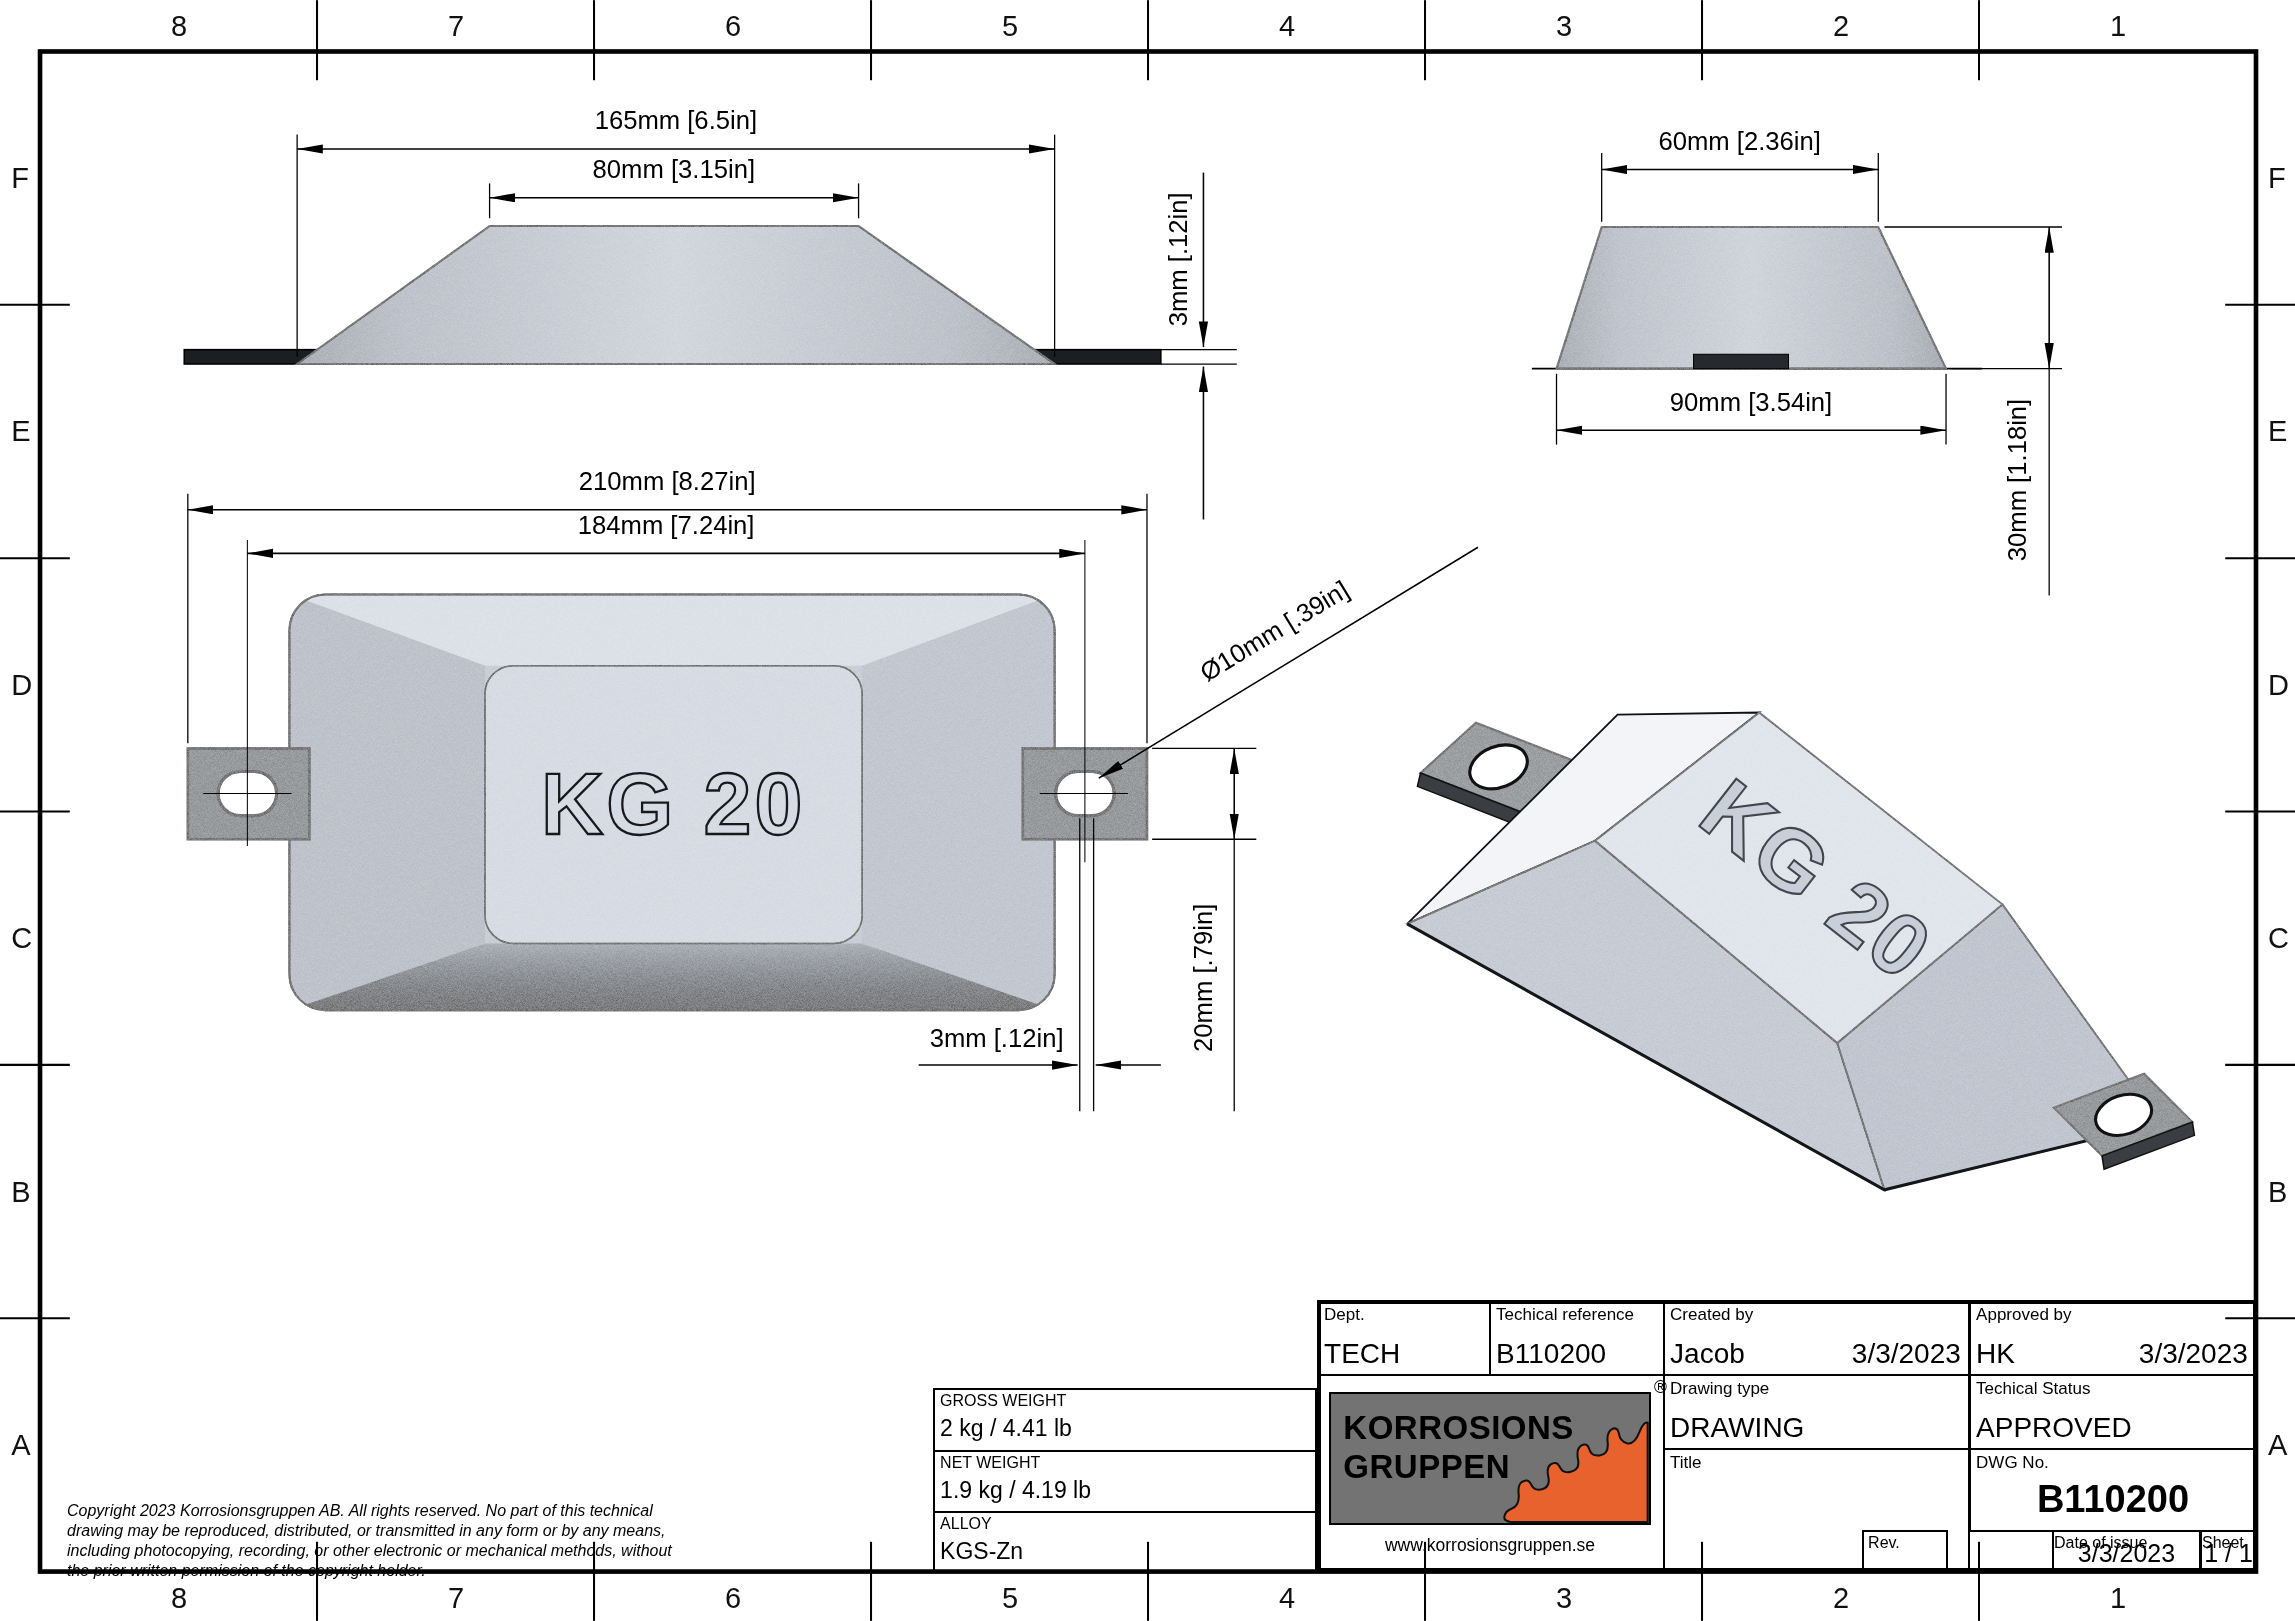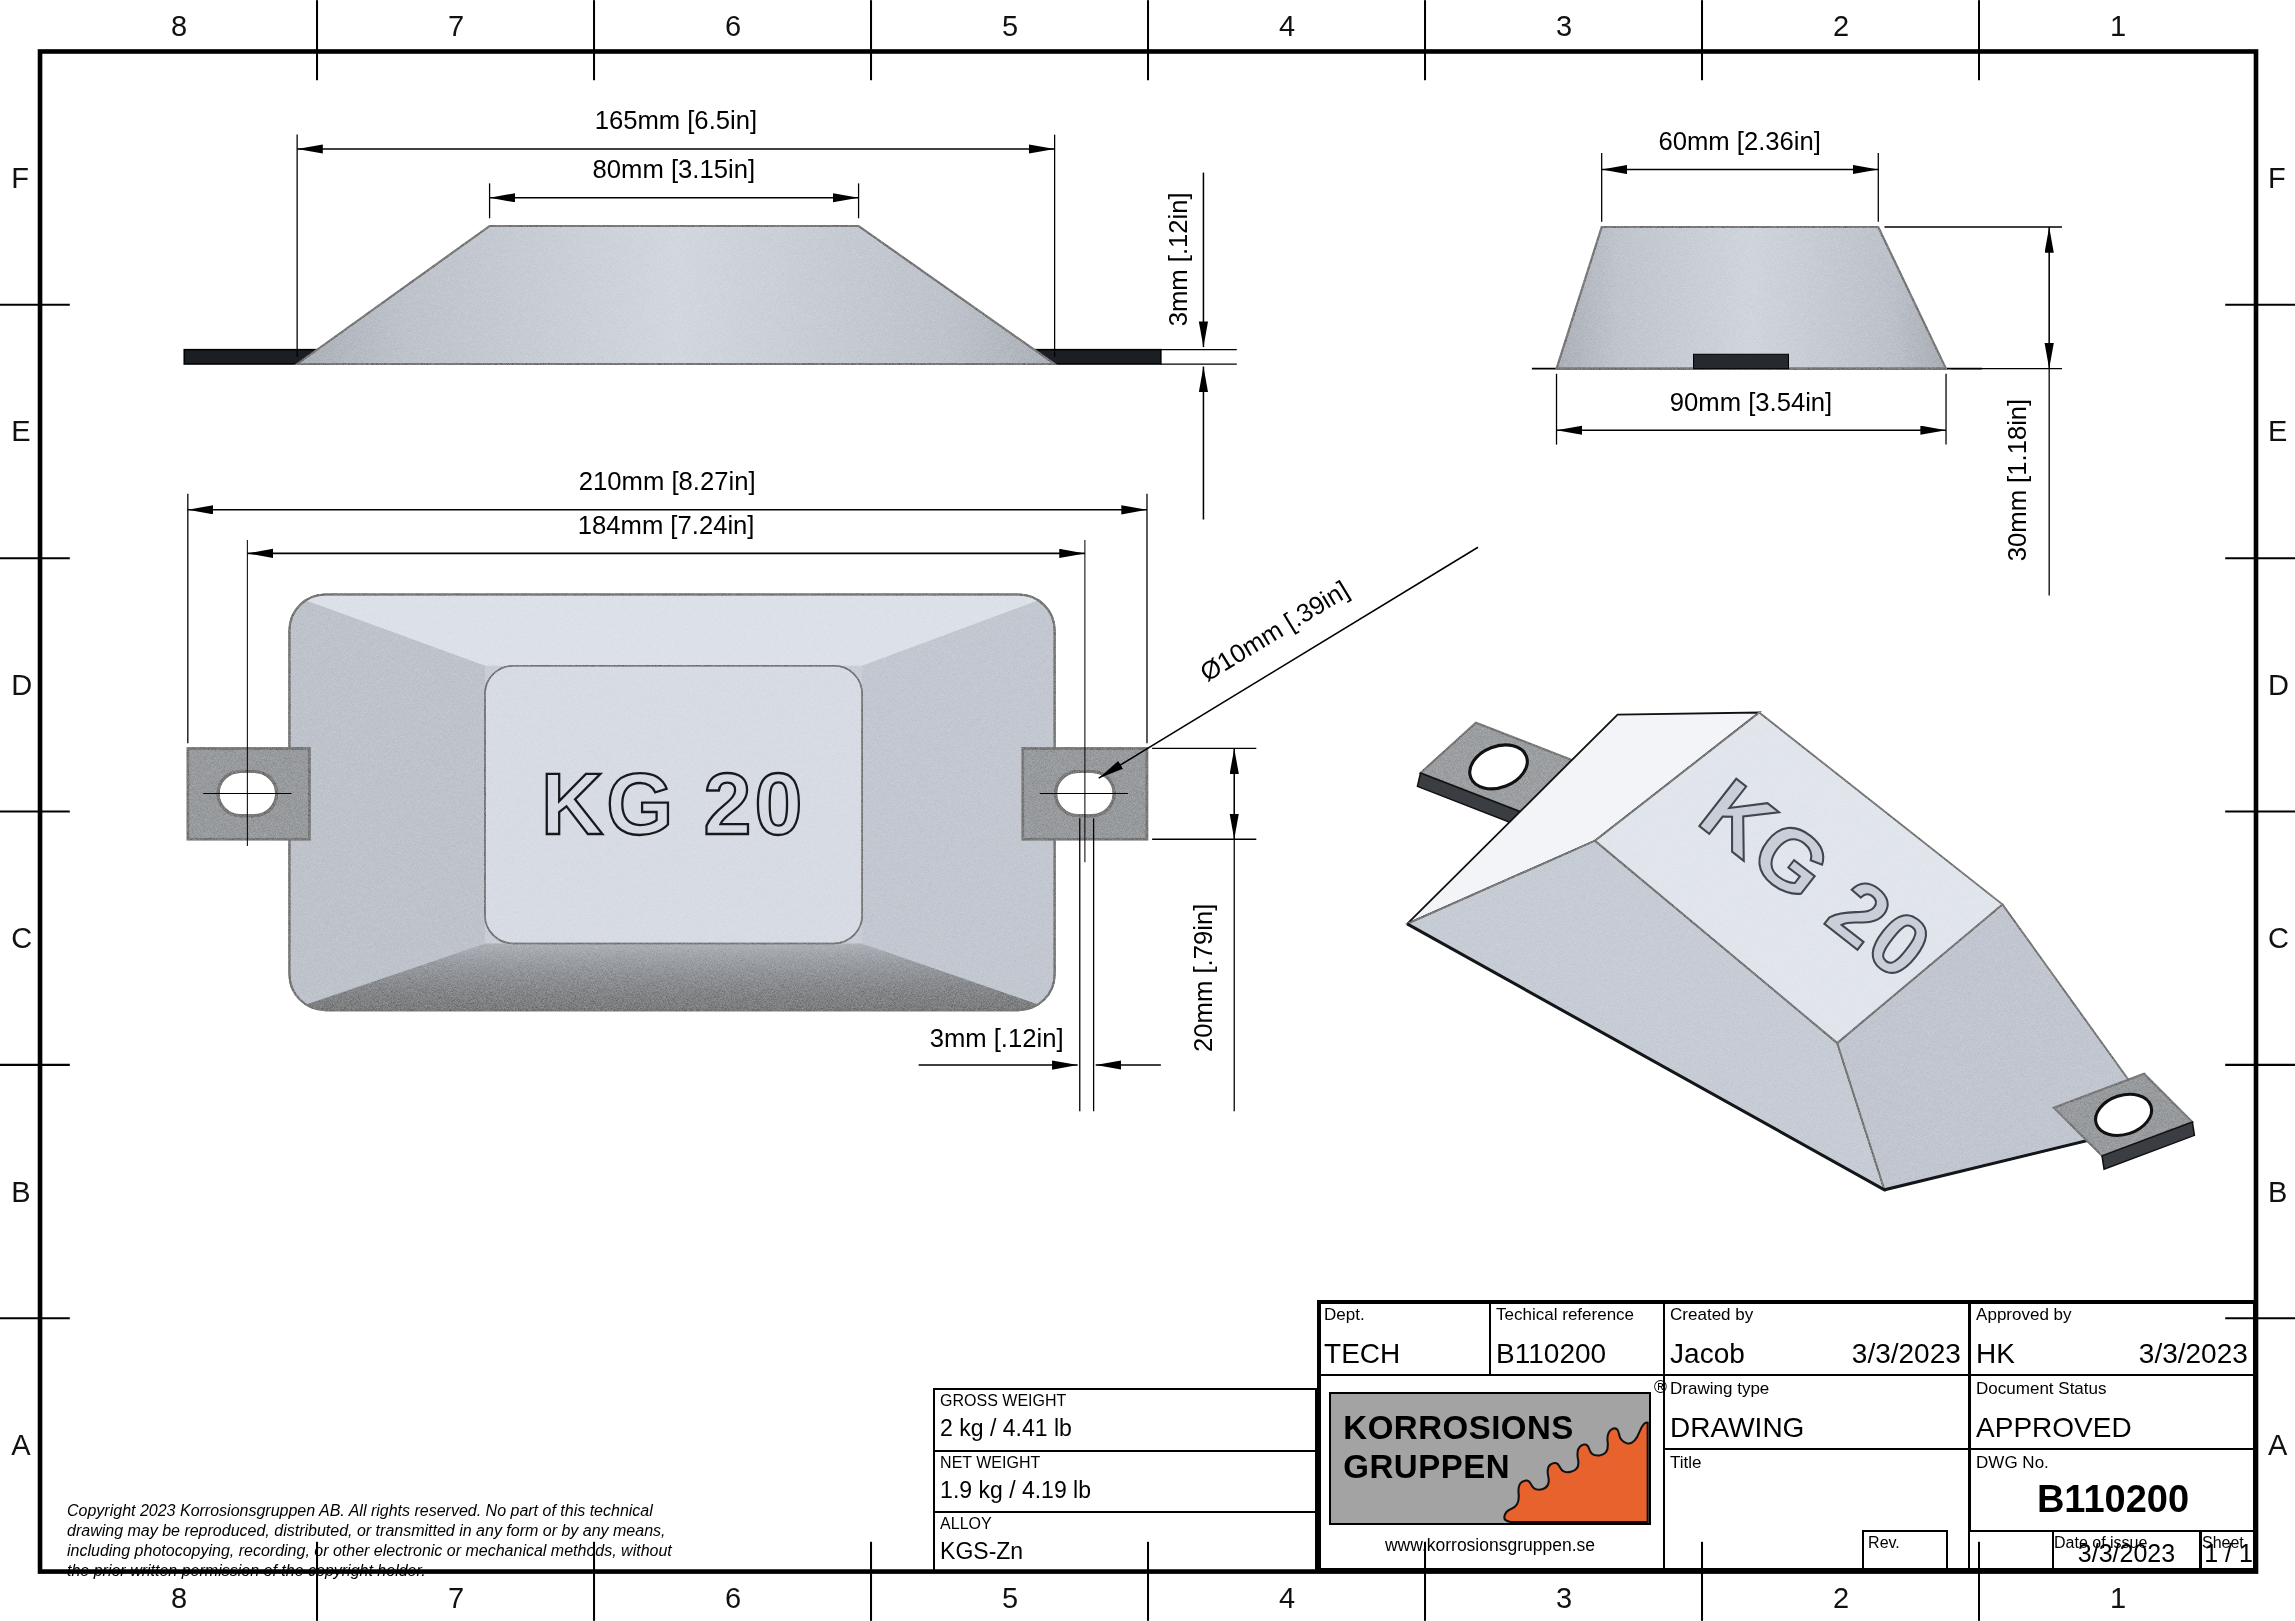--- a/index.html
+++ b/index.html
@@ -12,21 +12,21 @@
   .cell{position:absolute;border:2.1px solid #000;box-sizing:border-box;background:#fff;z-index:2;}
   .cell .lab{font-size:17px;padding:3.1px 0 0 5.1px;}
   .cell .val{font-size:28px;padding:0 0 3.1px 5.1px;position:absolute;bottom:1px;left:0;}
   .cell .valr{font-size:28px;position:absolute;bottom:4.1px;right:7.2px;}
   .tbouter{position:absolute;border:4.1px solid #000;box-sizing:border-box;z-index:3;pointer-events:none;background:transparent;}
   
   .wrow{position:absolute;border:2.6px solid #000;box-sizing:border-box;background:#fff;z-index:2;}
   .wrow .lab{font-size:16px;padding:2.1px 0 0 5.1px;}
   .wrow .val{font-size:23px;padding:5.1px 0 0 5.1px;}
   
-  .logobox{position:absolute;border:2.6px solid #000;box-sizing:border-box;background:#a3a3a3;z-index:3;}
+  .logobox{position:absolute;border:2.6px solid #000;box-sizing:border-box;background:#737373;z-index:3;}
   .logotxt{position:absolute;left:12.3px;top:14.4px;font-size:33px;font-weight:bold;line-height:39px;letter-spacing:0.5px;z-index:2;}
   .logourl{position:absolute;text-align:center;font-size:17.5px;z-index:2;}
   .logoreg{position:absolute;font-size:17.5px;z-index:4;}
   
   .titlelines{position:absolute;left:5.1px;top:20.5px;font-size:30px;font-weight:bold;line-height:36px;}
   .titlelines sup{font-size:15.4px;}
   .dwgval{position:absolute;left:0;width:100%;text-align:center;top:28px;font-size:38px;font-weight:bold;}
   .smallcell .lab{font-size:16px;padding:2.1px 0 0 4.1px;}
   .ctr{padding-left:0 !important;}
   .ctrval{position:absolute;bottom:2.1px;left:0;width:100%;text-align:center;font-size:25px;}
@@ -115,21 +115,21 @@
     <div class="val">HK</div>
     <div class="valr">3/3/2023</div>
   </div>
 
   <div class="cell" style="left:1317px;top:1374px;width:349px;height:198px"></div>
   <div class="cell" style="left:1663px;top:1374px;width:307px;height:76px">
     <div class="lab">Drawing type</div>
     <div class="val">DRAWING</div>
   </div>
   <div class="cell" style="left:1969px;top:1374px;width:288px;height:76px">
-    <div class="lab">Document Status</div>
+    <div class="lab">Techical Status</div>
     <div class="val">APPROVED</div>
   </div>
 
   <div class="cell" style="left:1663px;top:1448px;width:307px;height:124px">
     <div class="lab">Title</div>
   </div>
   <div class="cell" style="left:1969px;top:1448px;width:288px;height:84px">
     <div class="lab">DWG No.</div>
     <div class="dwgval">B110200</div>
   </div>

